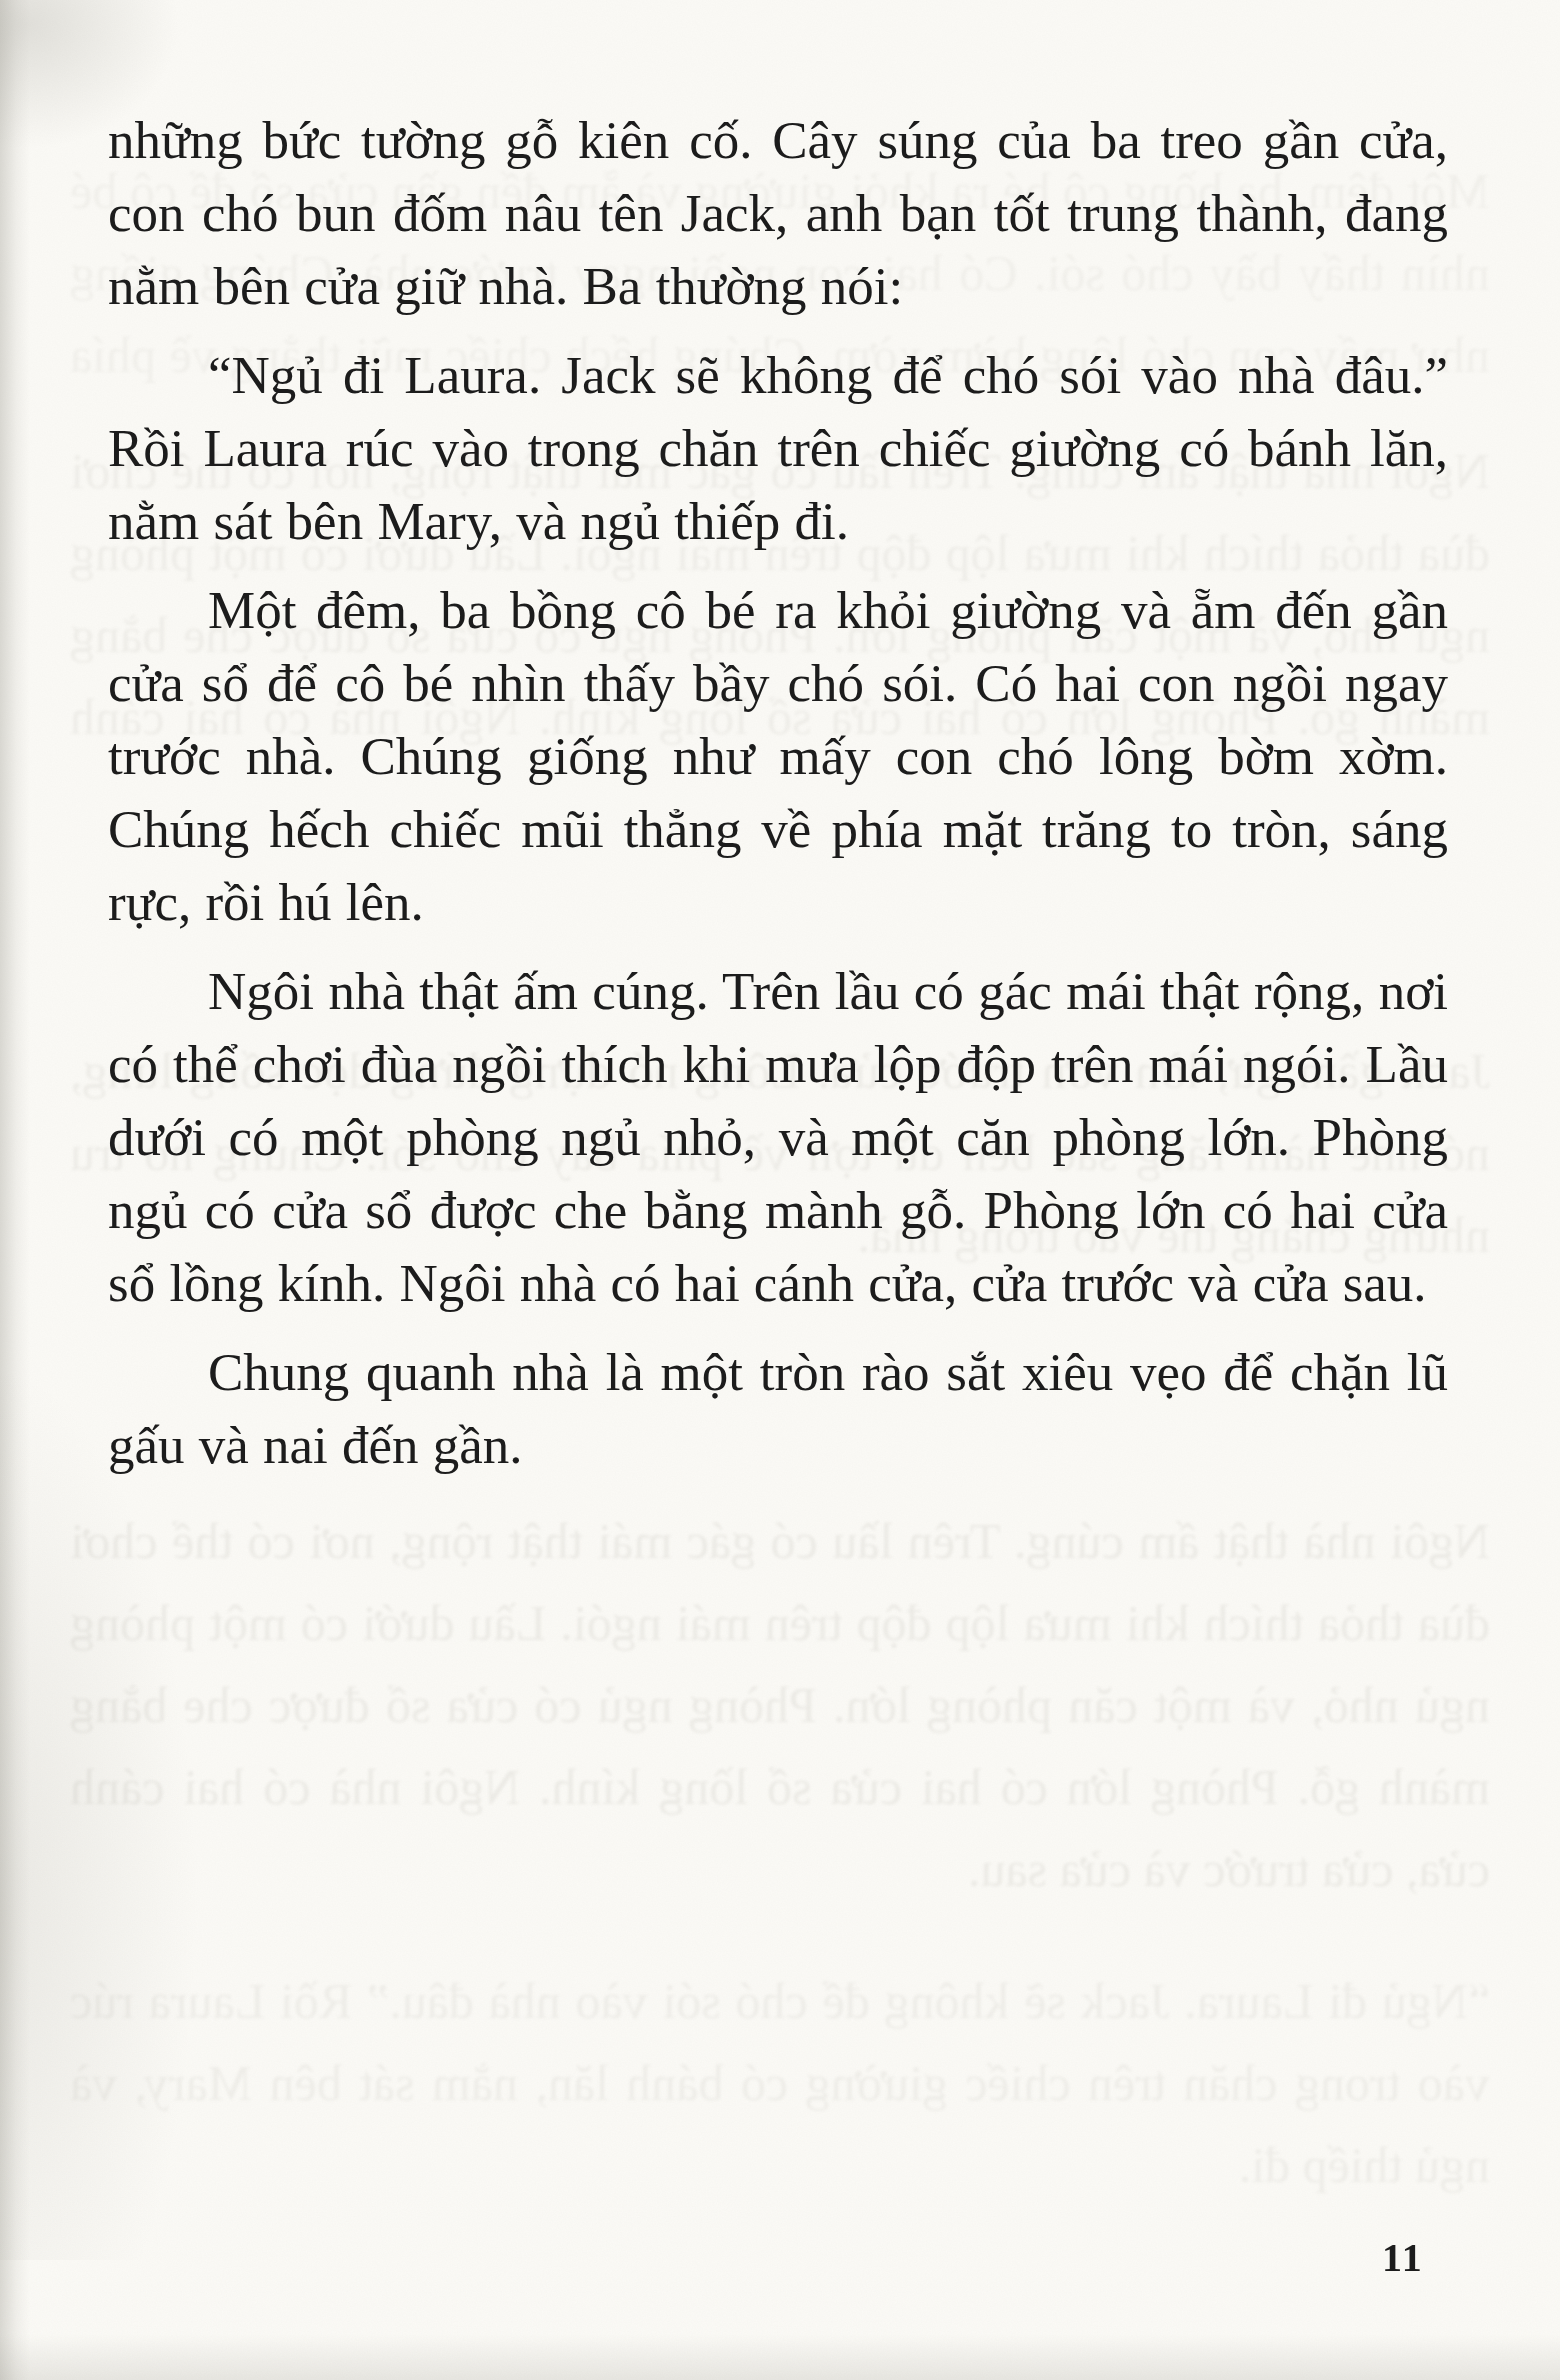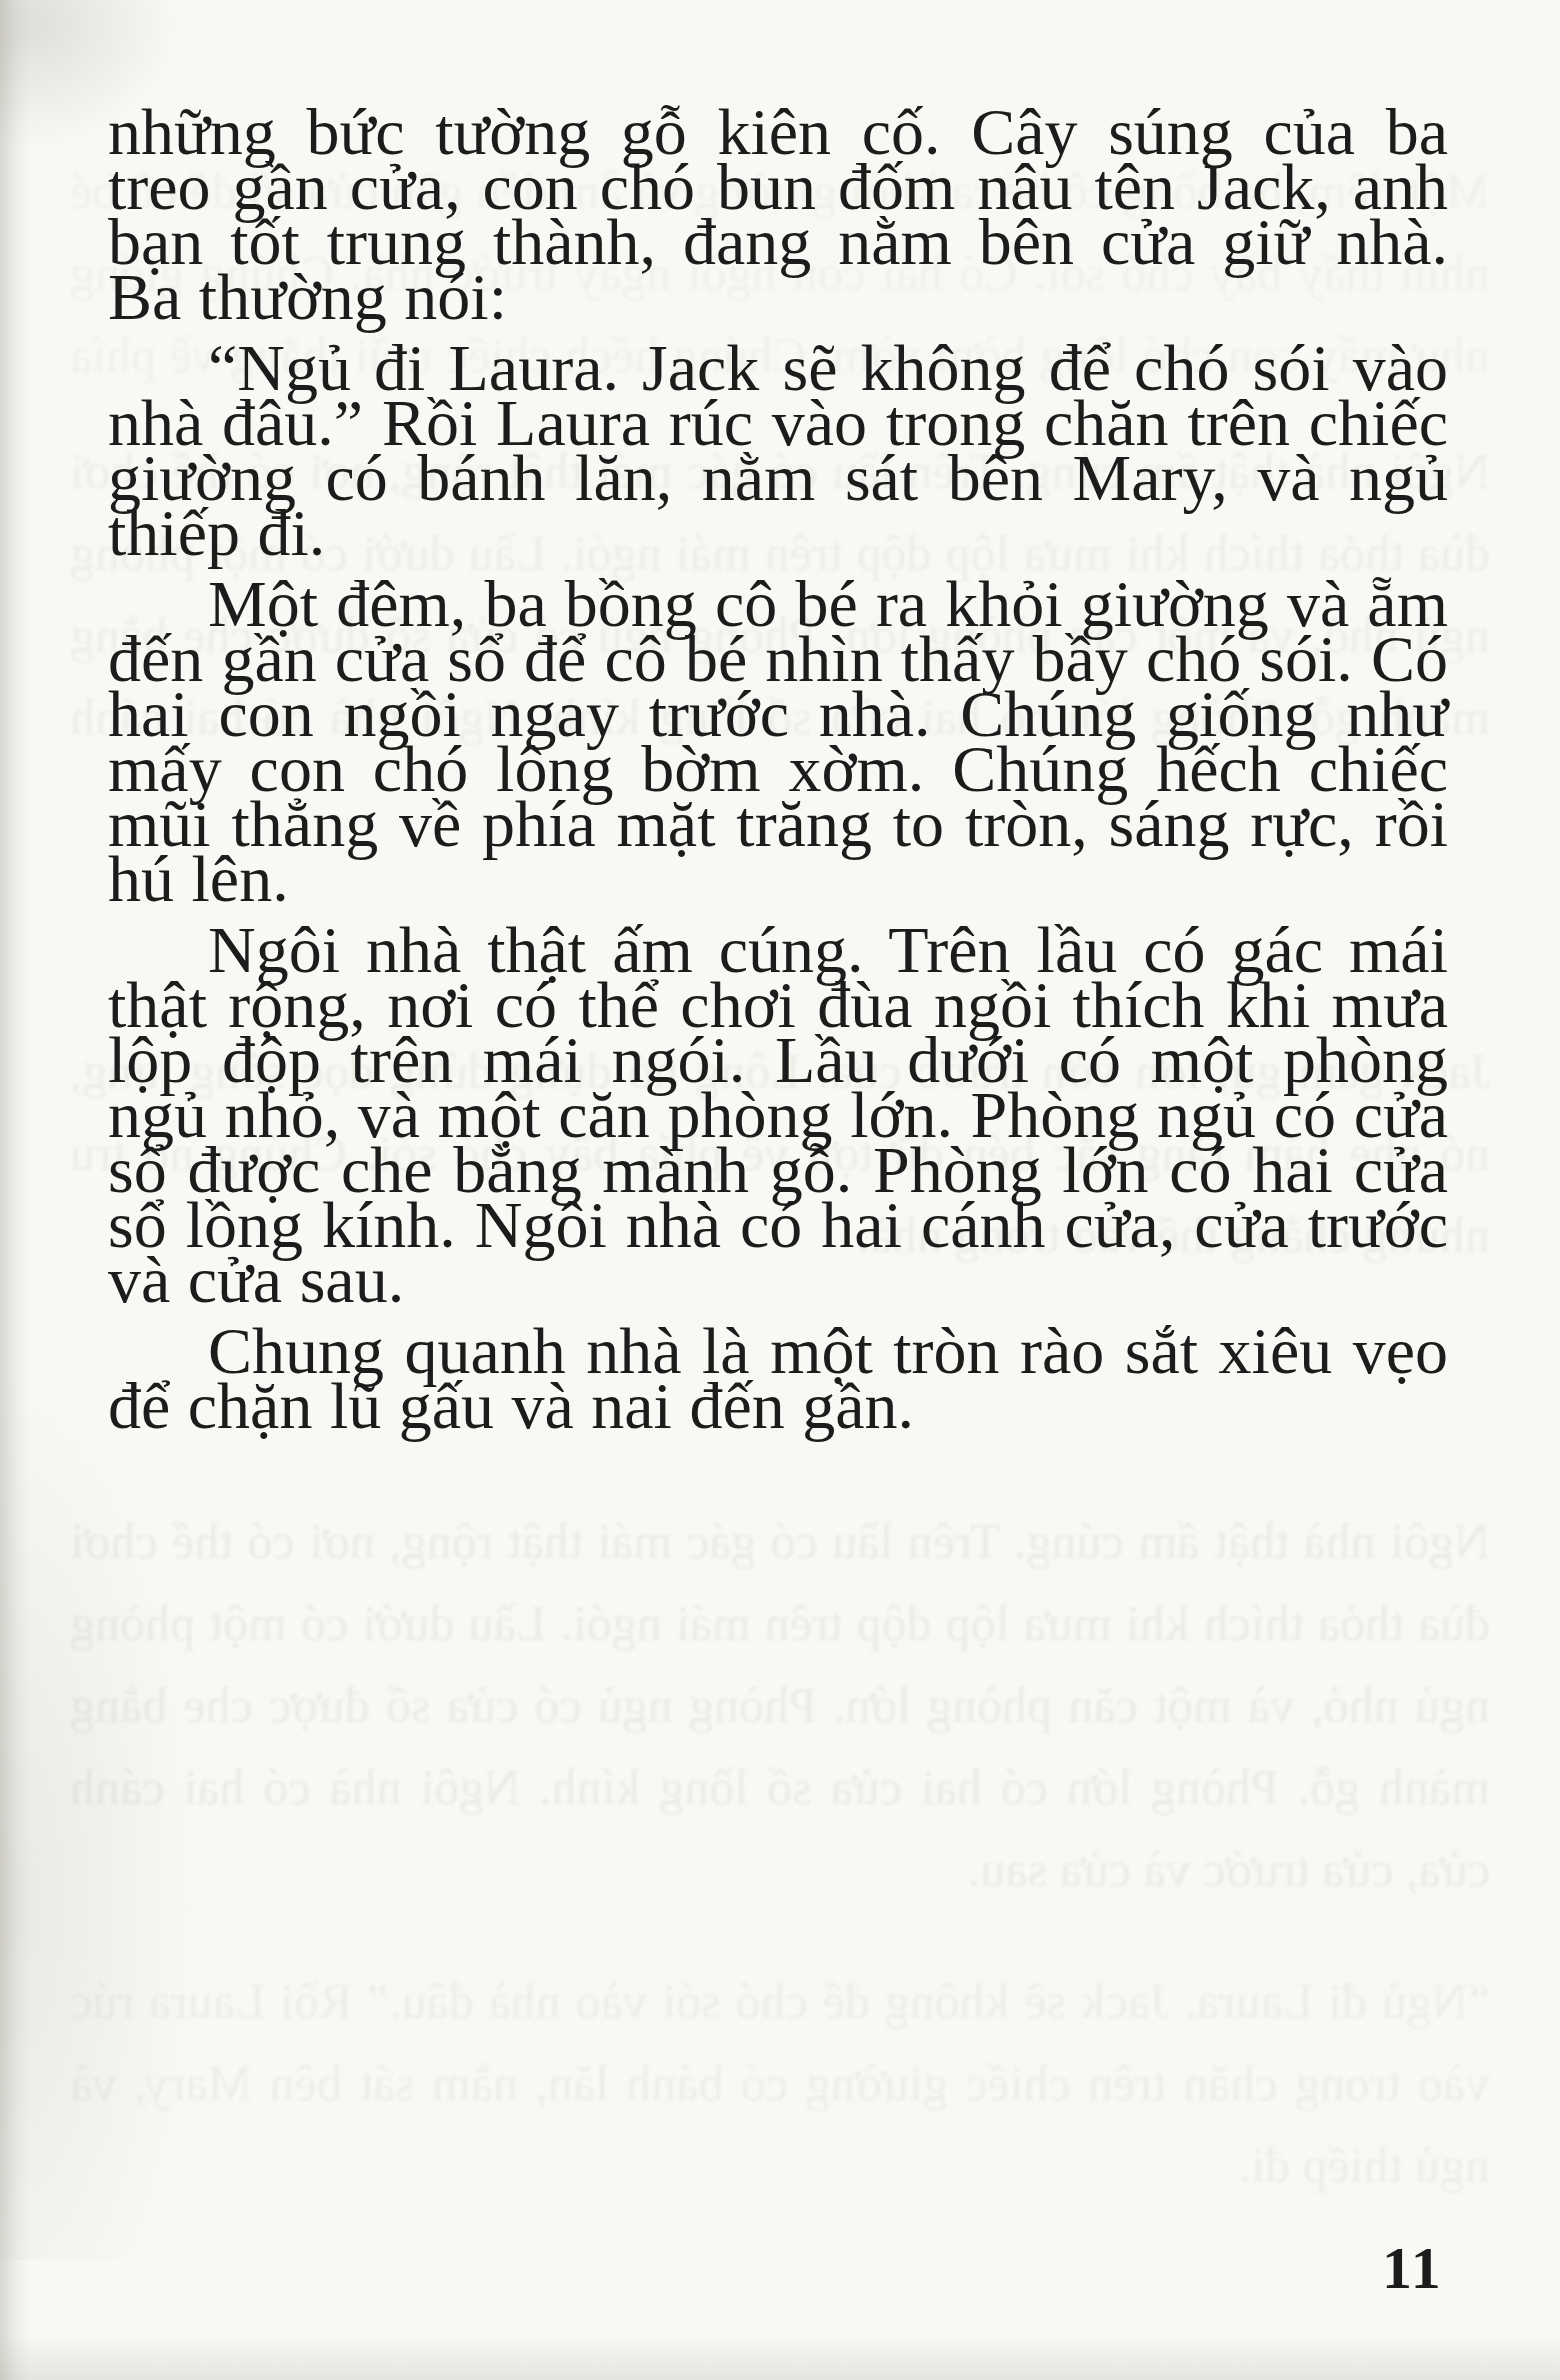--- a/index.html
+++ b/index.html
@@ -69,37 +69,37 @@
   .g2 { top: 1030px; height: 420px; opacity: 0.14; }
   .g3 { top: 1500px; height: 420px; opacity: 0.16; }
   .g4 { top: 1960px; height: 260px; opacity: 0.13; }
   
   .text-block {
     position: absolute;
     left: 108px;
     top: 104px;
     width: 1340px;
     color: #1c1c1c;
-    font-size: 66px;
-    line-height: 55px;
+    font-size: 53px;
+    line-height: 73px;
     text-align: justify;
     word-spacing: 1px;
   }
   .para {
     margin: 0 0 16px 0;
     text-indent: 100px;
   }
   .para.no-indent {
     text-indent: 0;
   }
   .page-number {
     position: absolute;
     top: 2234px;
     left: 1382px;
-    font-size: 60px;
+    font-size: 40px;
     font-weight: 700;
     color: #1c1c1c;
     letter-spacing: 2px;
   }
 </style>
 </head>
 <body>
 
 <div class="page">
 

